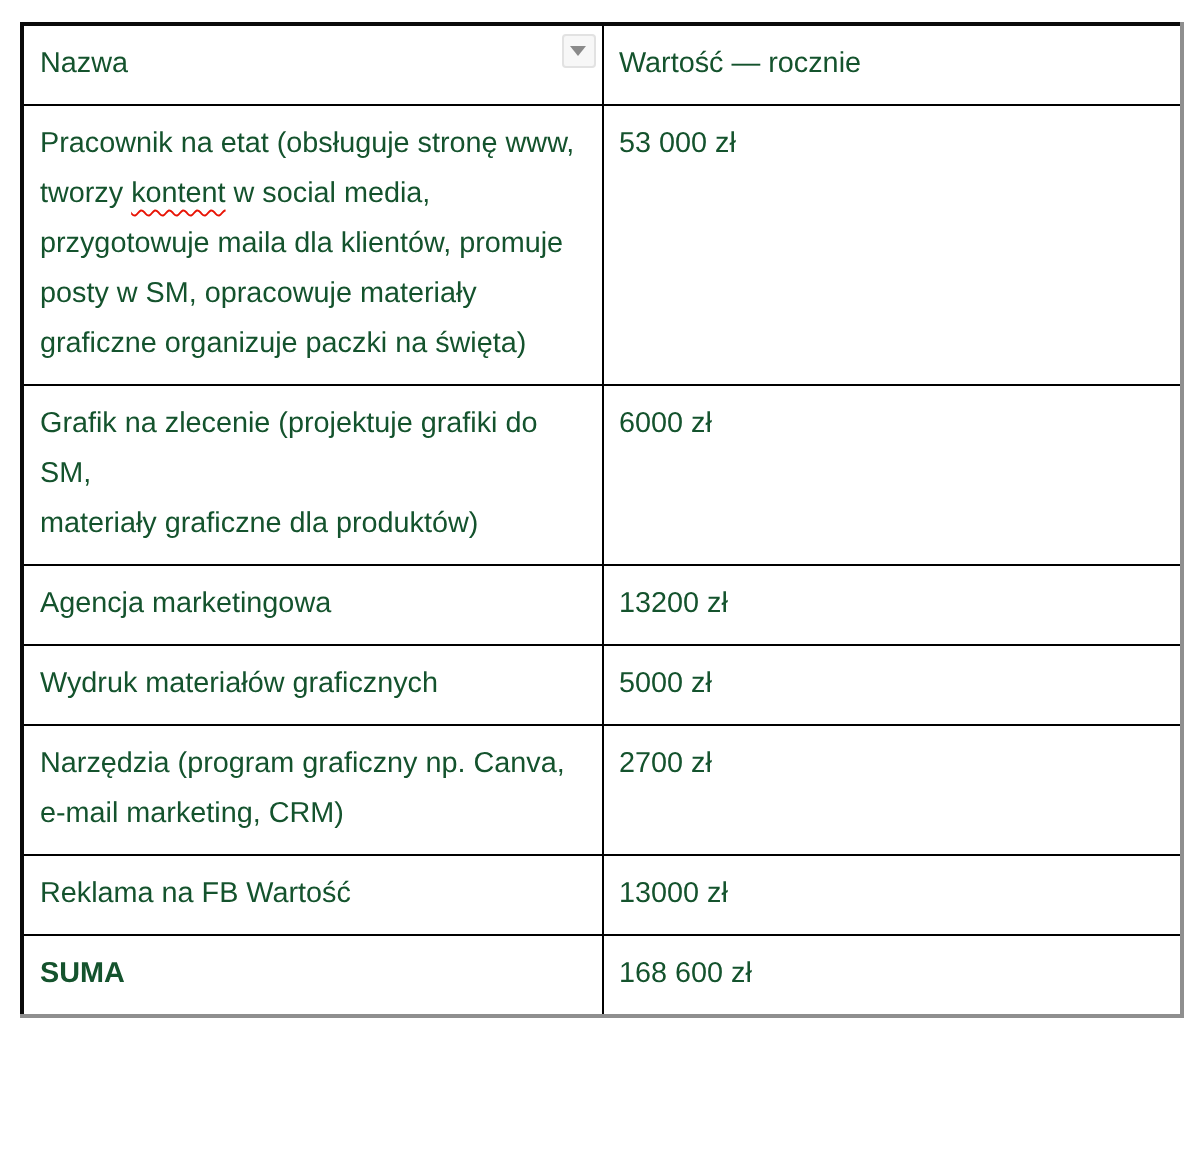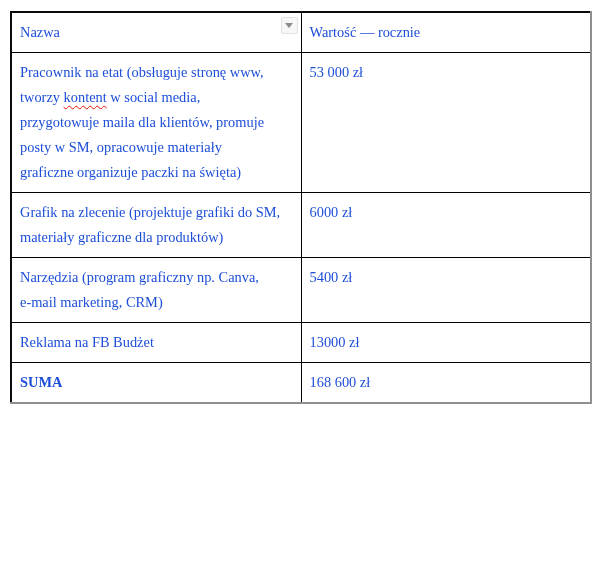--- a/index.html
+++ b/index.html
@@ -25,24 +25,23 @@
     border-bottom: 2px solid #8f8f8f;
   }
   table.budget-table th,
   table.budget-table td {
     border: 1px solid #000000;
     vertical-align: top;
     text-align: left;
     padding: 7px 6px 7px 8px;
     font-size: 14.4px;
     line-height: 25px;
-    color: #1d4ed8;
+    color: #14532d;
     font-weight: normal;
     overflow: hidden;
-    font-family: Liberation Serif, serif;
   }
   th.header-cell { font-weight: bold; }
   th.name-header { position: relative; }
   .name-cell { white-space: pre-line; margin-top: 35px; }
   .bold-text { font-weight: bold; }
   .dropdown-btn {
     position: absolute;
     top: 4px;
     right: 3px;
     width: 17px;
@@ -101,26 +100,34 @@
 posty w SM, opracowuje materiały
 graficzne organizuje paczki na święta)</span></td>
         <td><span>53 000 zł</span></td>
       </tr>
       <tr>
         <td class="name-cell"><span>Grafik na zlecenie (projektuje grafiki do SM,
 materiały graficzne dla produktów)</span></td>
         <td><span>6000 zł</span></td>
       </tr>
       <tr>
+        <td class="name-cell"><span>Agencja marketingowa</span></td>
+        <td><span>13200 zł</span></td>
+      </tr>
+      <tr>
+        <td class="name-cell"><span>Wydruk materiałów graficznych</span></td>
+        <td><span>5000 zł</span></td>
+      </tr>
+      <tr>
         <td class="name-cell"><span>Narzędzia (program graficzny np. Canva,
 e-mail marketing, CRM)</span></td>
-        <td><span>5400 zł</span></td>
+        <td><span>2700 zł</span></td>
       </tr>
       <tr>
-        <td class="name-cell"><span>Reklama na FB Budżet</span></td>
+        <td class="name-cell"><span>Reklama na FB Wartość</span></td>
         <td><span>13000 zł</span></td>
       </tr>
       <tr>
         <td class="name-cell"><span class="bold-text">SUMA</span></td>
         <td><span>168 600 zł</span></td>
       </tr>
     </tbody>
   </table>
 </div>
 

